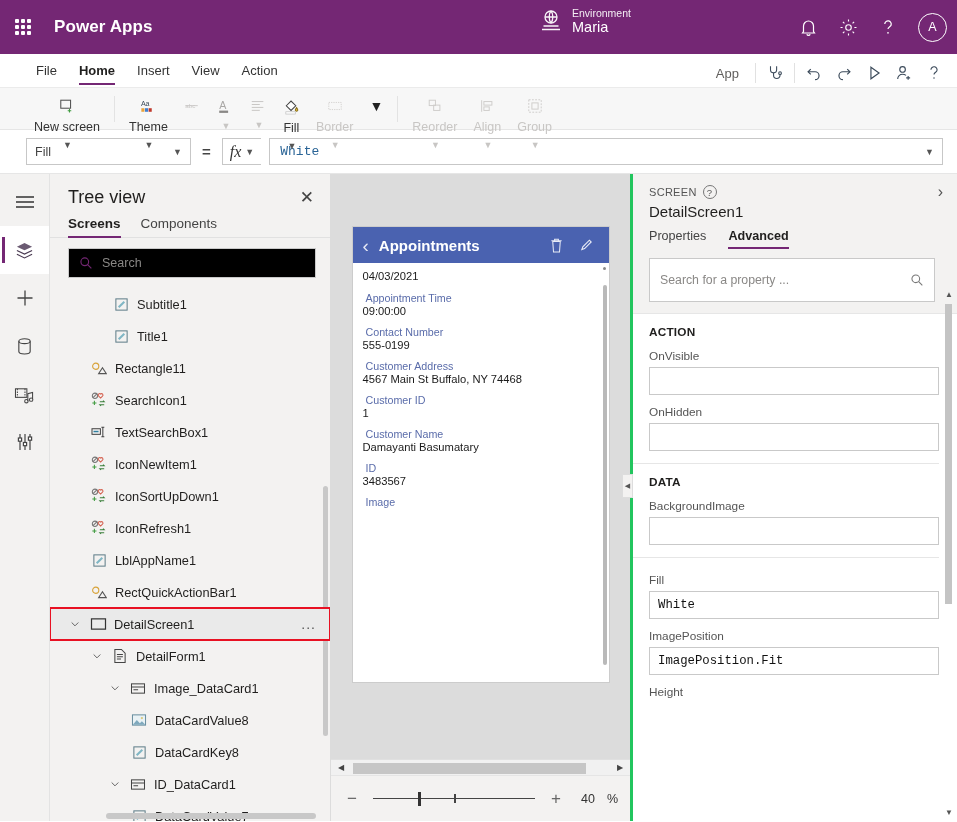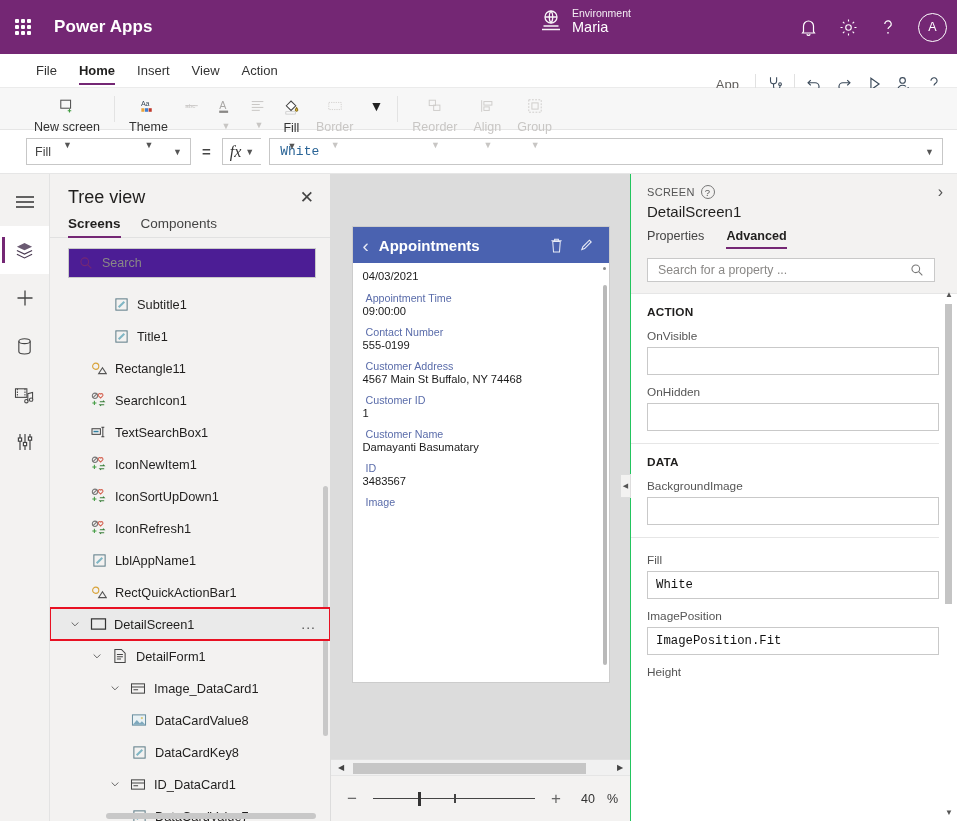--- a/index.html
+++ b/index.html
@@ -55,21 +55,21 @@
   .menu-item {
     display: flex; align-items: center; padding: 0 10px; font-size: 13px;
     color: #333; cursor: pointer; position: relative;
   }
   .menu-item.active { font-weight: 700; color: #201f1e; }
   .menu-item.active::after {
     content: ""; position: absolute; left: 10px; right: 10px; bottom: 2px;
     height: 2.5px; background: #742774;
   }
   .menubar-right {
-    position: absolute; right: 8px; top: 13px; height: 34px;
+    position: absolute; right: 8px; top: 2px; height: 34px;
     display: flex; align-items: center; gap: 0px;
   }
   .app-label { font-size: 13px; color: #605e5c; padding: 0 12px; cursor: pointer; }
   .vdiv { width: 1px; height: 20px; background: #e1e1e1; margin: 0 4px; }
   .mi { width: 30px; height: 26px; display:flex; align-items:center; justify-content:center; cursor:pointer; }
 
   
   .ribbon {
     height: 42px; background: #f7f7f7; border-bottom: 1px solid #e6e6e6;
     display: flex; align-items: center; position: relative;
@@ -141,21 +141,21 @@
   .tree-title { font-size: 18px; color: #201f1e; }
   .tree-close { font-size: 17px; color: #444; cursor: pointer; line-height: 1; }
   .tree-tabs { display: flex; gap: 20px; padding: 0 18px; border-bottom: 1px solid #e1e1e1; }
   .tree-tab { font-size: 13.5px; color: #444; padding-bottom: 6px; cursor: pointer; position: relative; }
   .tree-tab.active { font-weight: 700; color: #201f1e; }
   .tree-tab.active::after {
     content:""; position:absolute; left:0; right:0; bottom:-1px; height:2.5px; background:#742774;
   }
   .tree-search-wrap { padding: 10px 14px 8px 18px; }
   .tree-search {
-    height: 30px; background: #4c1d95; border: 1px solid #c9c9c9;
+    height: 30px; background: #000000; border: 1px solid #c9c9c9;
     display: flex; align-items: center; gap: 9px; padding: 0 10px;
   }
   .tree-search .ph { font-size: 12.5px; color: #8a8886; }
   .tree-list { flex: 1; overflow: hidden; position: relative; padding-top: 2px; }
   .tnode {
     height: 32px; display: flex; align-items: center; gap: 7px;
     font-size: 12.8px; color: #201f1e; cursor: pointer; padding-right: 14px;
     position: relative;
   }
   .tnode .tw { width: 14px; display:flex; align-items:center; justify-content:center; flex:none; }
@@ -219,41 +219,41 @@
   .zm-btn { font-size: 17px; color: #666; cursor: pointer; width: 18px; text-align:center; line-height: 1;}
   .slider { width: 162px; height: 14px; position: relative; }
   .slider-track { position: absolute; left: 0; right: 0; top: 6px; height: 1.6px; background: #444; }
   .slider-tick { position: absolute; left: 50%; top: 2px; width: 1.6px; height: 9px; background: #444; }
   .slider-thumb { position: absolute; left: 28%; top: 0px; width: 2.6px; height: 14px; background: #333; }
   .zm-val { font-size: 12.5px; color: #333; min-width: 18px; text-align: right; }
   .zm-pct { font-size: 12.5px; color: #333; }
 
   
   .props {
-    width: 327px; background: #fff; border-left: 1px solid #22c55e;
+    width: 327px; background: #fff; border-left: 3px solid #22c55e;
     display: flex; flex-direction: column; position: relative;
   }
   .props-head { padding: 10px 14px 0 16px; background: #f3f2f1; }
   .props-kind-row { display: flex; align-items: center; justify-content: space-between; }
   .props-kind { font-size: 11px; color: #555; letter-spacing: .3px; display:flex; align-items:center; gap:6px;}
   .q-circle {
     width: 14px; height: 14px; border: 1.2px solid #777; border-radius: 50%;
     font-size: 9.5px; display:flex; align-items:center; justify-content:center; color:#555; cursor:pointer;
   }
   .props-collapse { font-size: 16px; color: #555; cursor: pointer; line-height: 1; }
   .props-name { font-size: 15px; color: #201f1e; padding: 3px 0 9px 0; }
   .props-tabs { display: flex; gap: 22px; }
   .props-tab { font-size: 12.6px; color: #444; padding-bottom: 6px; cursor: pointer; position: relative; }
   .props-tab.active { font-weight: 700; color: #201f1e; }
   .props-tab.active::after {
     content:""; position:absolute; left:0; right:0; bottom:0; height:2.5px; background:#742774;
   }
   .props-searchwrap { background: #f3f2f1; padding: 9px 22px 11px 16px; border-bottom: 1px solid #e6e6e6; }
   .props-search {
-    height: 24px; background: #fff; border: 1px solid #c9c9c9;
+    height: 44px; background: #fff; border: 1px solid #c9c9c9;
     display: flex; align-items: center; justify-content: space-between; padding: 0 10px;
   }
   .props-search .ph { font-size: 12.3px; color: #8a8886; }
   .props-body { flex: 1; overflow: hidden; padding-right: 18px; }
   .psec { border-bottom: 1px solid #e6e6e6; padding: 11px 0 12px 0; }
   .psec-title { font-size: 11.8px; font-weight: 700; color: #201f1e; padding: 0 0 6px 16px; letter-spacing:.2px;}
   .pfield { padding: 4px 0 0 16px; }
   .pfield-label { font-size: 11.8px; color: #555; padding-bottom: 4px; }
   .pfield-input {
     height: 28px; border: 1px solid #c9c9c9; background: #fff; display: flex;

